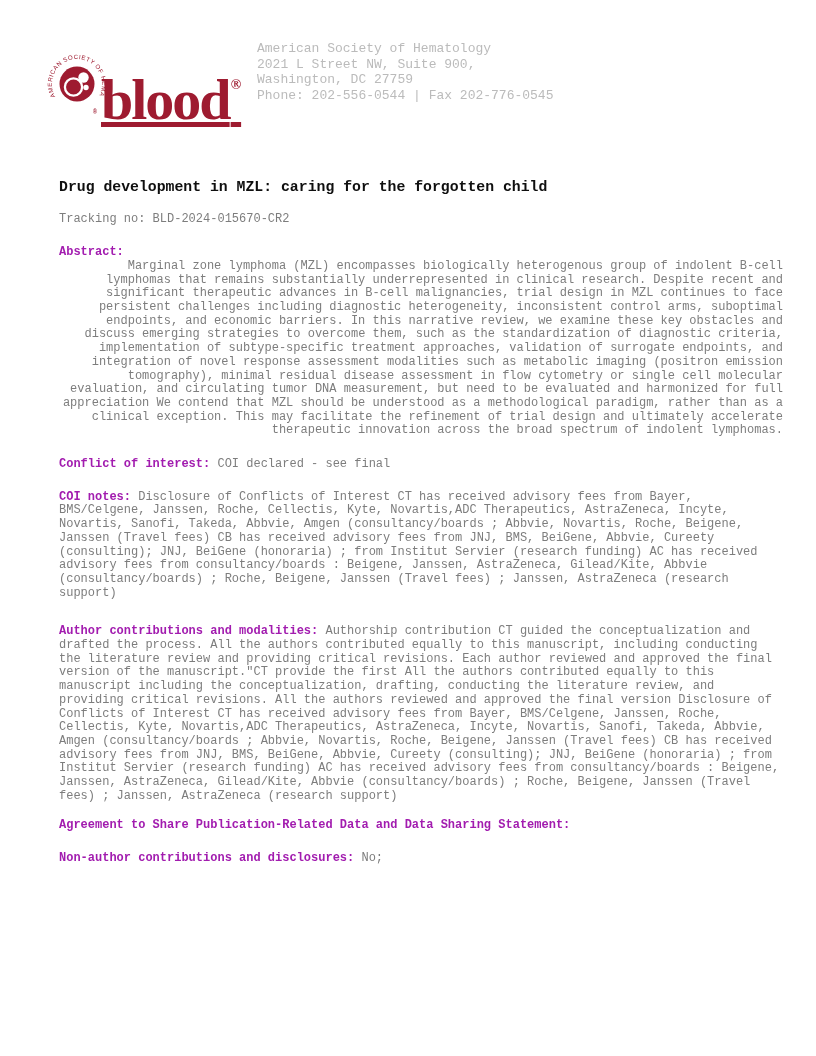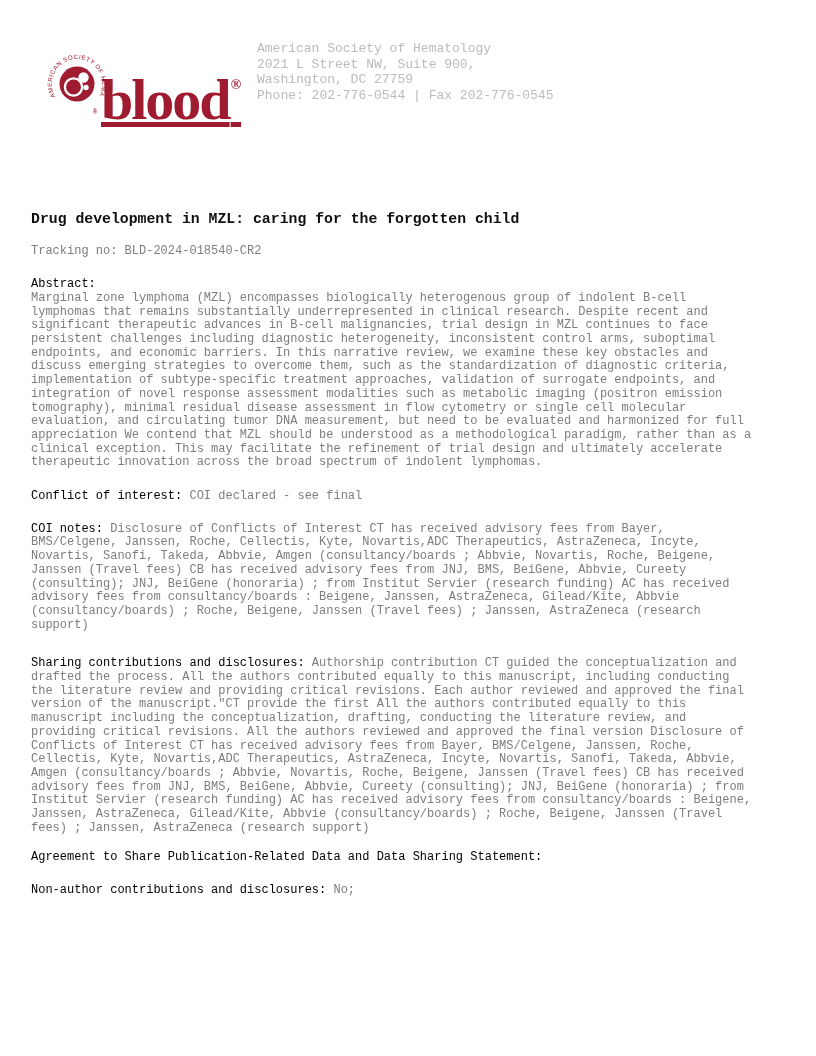--- a/index.html
+++ b/index.html
@@ -21,31 +21,31 @@
   .wordmark .reg{
     font-size:14px;letter-spacing:0;vertical-align:30px;margin-left:1px;
   }
   .contact{
     position:absolute;left:257px;top:41px;
     font-size:13px;line-height:15.6px;color:#bbbbbb;
     white-space:nowrap;
   }
   
   .content{
-    position:absolute;left:31px;top:178px;width:724px;
-    font-size:12px;line-height:13.7px;color:#7d7d7d;margin-top:32px;
+    position:absolute;left:59px;top:178px;width:724px;
+    font-size:12px;line-height:13.7px;color:#7d7d7d;
   }
   .content p{margin:0 0 19.5px 0;}
   .title{
     font-weight:bold;color:#0f0f0f;
     font-size:14.8px;line-height:18px;
     margin:0 0 17px 0;white-space:nowrap;
   }
-  .label{font-weight:normal;color:#000000;}
-  .sec-block .body{display:block;}
+  .label{font-weight:bold;color:#a21caf;}
+  .sec-block .body{display:block;text-align:right;}
   .sec-coi{margin-bottom:25px !important;}
   .sec-ac{margin-bottom:15px !important;}
 </style>
 </head>
 <body>
 
 <div class="page">
 
   <header>
     <svg class="seal" width="66" height="72" viewBox="0 0 66 72" aria-hidden="true">
@@ -61,48 +61,48 @@
       <circle cx="42" cy="37.5" r="2.7" fill="#ffffff"></circle>
       <text x="49" y="64" font-size="6.5" fill="#9e1b30">®</text>
     </svg>
 
     <div class="wordmark"><span>blood</span><span class="reg">®</span></div>
 
     <div class="contact">
       <div>American Society of Hematology</div>
       <div>2021 L Street NW, Suite 900,</div>
       <div>Washington, DC 27759</div>
-      <div>Phone: 202-776-0544 | Fax 202-776-0545</div>
+      <div>Phone: 202-556-0544 | Fax 202-776-0545</div>
     </div>
   </header>
 
   <main class="content">
     <h1 class="title">Drug development in MZL: caring for the forgotten child</h1>
 
-    <p>Tracking no: BLD-2024-018540-CR2</p>
+    <p>Tracking no: BLD-2024-015670-CR2</p>
 
 
     <p class="sec-block">
       <span class="label">Abstract:</span>
       <span class="body">Marginal zone lymphoma (MZL) encompasses biologically heterogenous group of indolent B-cell lymphomas that remains substantially underrepresented in clinical research. Despite recent and significant therapeutic advances in B-cell malignancies, trial design in MZL continues to face persistent challenges including diagnostic heterogeneity, inconsistent control arms, suboptimal endpoints, and economic barriers. In this narrative review, we examine these key obstacles and discuss emerging strategies to overcome them, such as the standardization of diagnostic criteria, implementation of subtype-specific treatment approaches, validation of surrogate endpoints, and integration of novel response assessment modalities such as metabolic imaging (positron emission tomography), minimal residual disease assessment in flow cytometry or single cell molecular evaluation, and circulating tumor DNA measurement, but need to be evaluated and harmonized for full appreciation We contend that MZL should be understood as a methodological paradigm, rather than as a clinical exception. This may facilitate the refinement of trial design and ultimately accelerate therapeutic innovation across the broad spectrum of indolent lymphomas.</span>
     </p>
 
     <p>
       <span class="label">Conflict of interest:</span>
       <span class="body">COI declared - see final</span>
     </p>
 
     <p class="sec-coi">
       <span class="label">COI notes:</span>
       <span class="body">Disclosure of Conflicts of Interest CT has received advisory fees from Bayer, BMS/Celgene, Janssen, Roche, Cellectis, Kyte, Novartis,ADC Therapeutics, AstraZeneca, Incyte, Novartis, Sanofi, Takeda, Abbvie, Amgen (consultancy/boards ; Abbvie, Novartis, Roche, Beigene, Janssen (Travel fees) CB has received advisory fees from JNJ, BMS, BeiGene, Abbvie, Cureety (consulting); JNJ, BeiGene (honoraria) ; from Institut Servier (research funding) AC has received advisory fees from consultancy/boards : Beigene, Janssen, AstraZeneca, Gilead/Kite, Abbvie (consultancy/boards) ; Roche, Beigene, Janssen (Travel fees) ; Janssen, AstraZeneca (research support)</span>
     </p>
 
 
     <p class="sec-ac">
-      <span class="label">Sharing contributions and disclosures:</span>
+      <span class="label">Author contributions and modalities:</span>
       <span class="body">Authorship contribution CT guided the conceptualization and drafted the process. All the authors contributed equally to this manuscript, including conducting the literature review and providing critical revisions. Each author reviewed and approved the final version of the manuscript."CT provide the first All the authors contributed equally to this manuscript including the conceptualization, drafting, conducting the literature review, and providing critical revisions. All the authors reviewed and approved the final version Disclosure of Conflicts of Interest CT has received advisory fees from Bayer, BMS/Celgene, Janssen, Roche, Cellectis, Kyte, Novartis,ADC Therapeutics, AstraZeneca, Incyte, Novartis, Sanofi, Takeda, Abbvie, Amgen (consultancy/boards ; Abbvie, Novartis, Roche, Beigene, Janssen (Travel fees) CB has received advisory fees from JNJ, BMS, BeiGene, Abbvie, Cureety (consulting); JNJ, BeiGene (honoraria) ; from Institut Servier (research funding) AC has received advisory fees from consultancy/boards : Beigene, Janssen, AstraZeneca, Gilead/Kite, Abbvie (consultancy/boards) ; Roche, Beigene, Janssen (Travel fees) ; Janssen, AstraZeneca (research support)</span>
     </p>
 
     <p>
       <span class="label">Agreement to Share Publication-Related Data and Data Sharing Statement:</span>
       <span class="body"></span>
     </p>
 
     <p>
       <span class="label">Non-author contributions and disclosures:</span>

